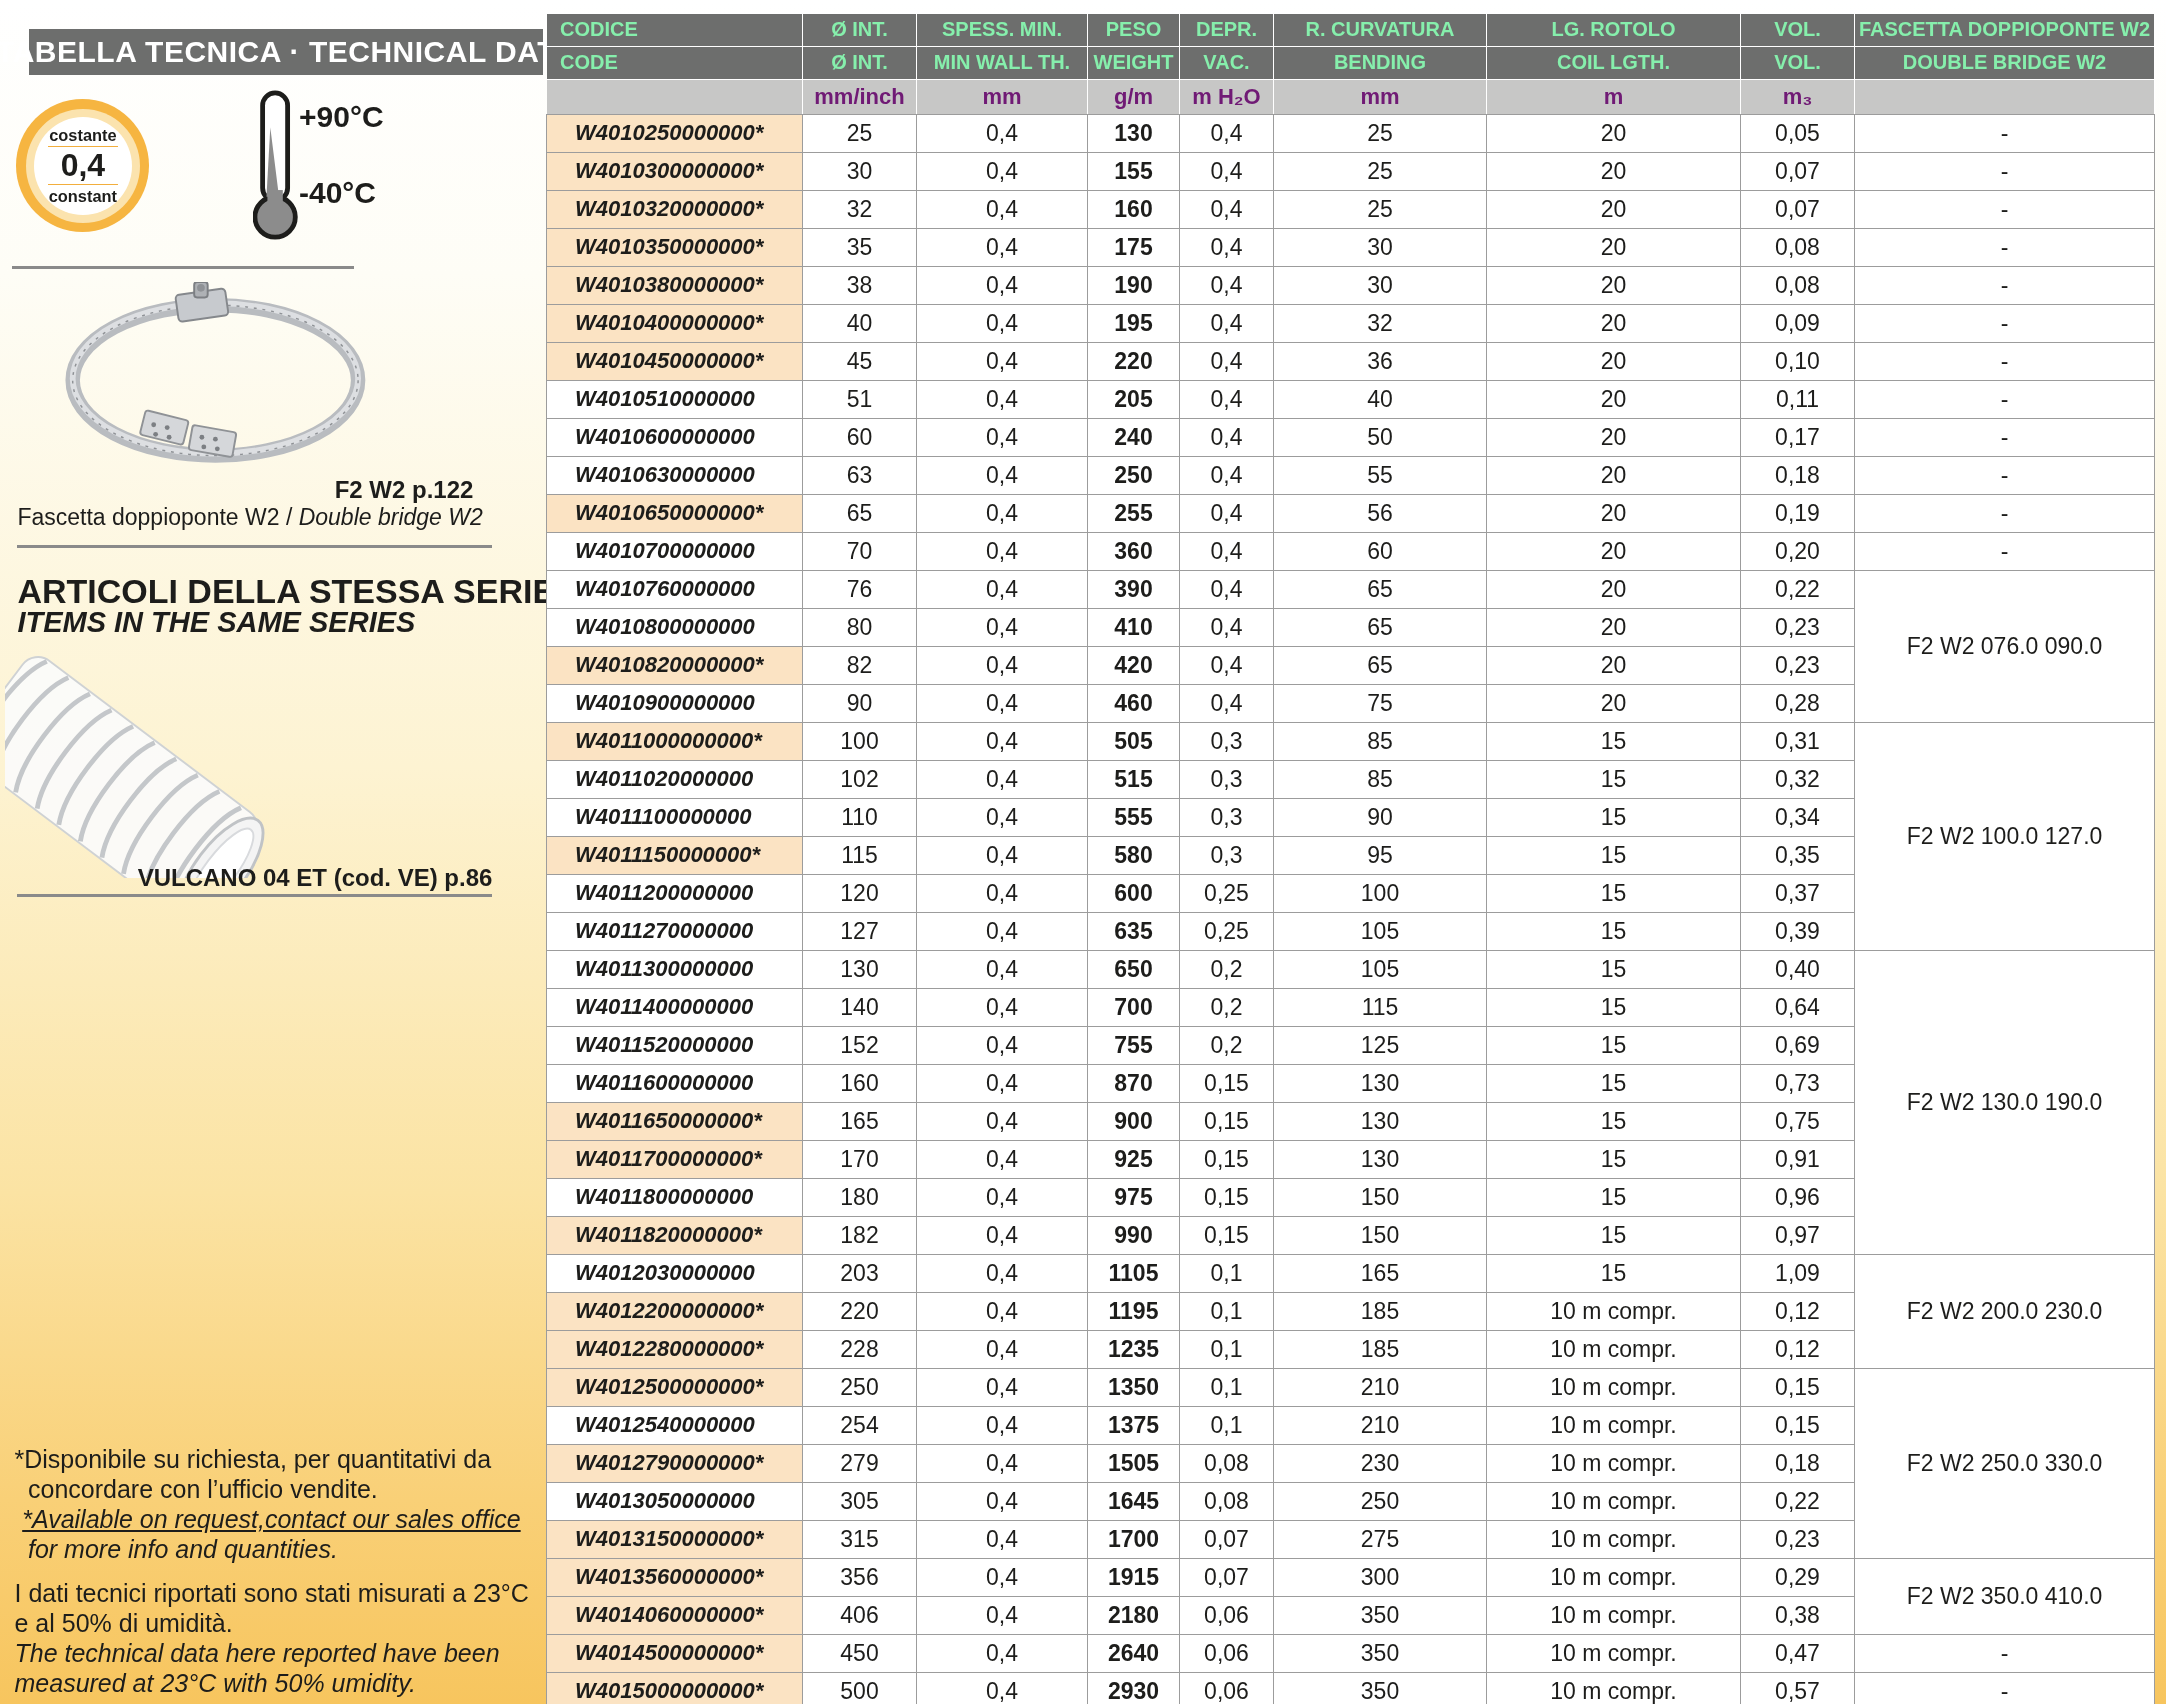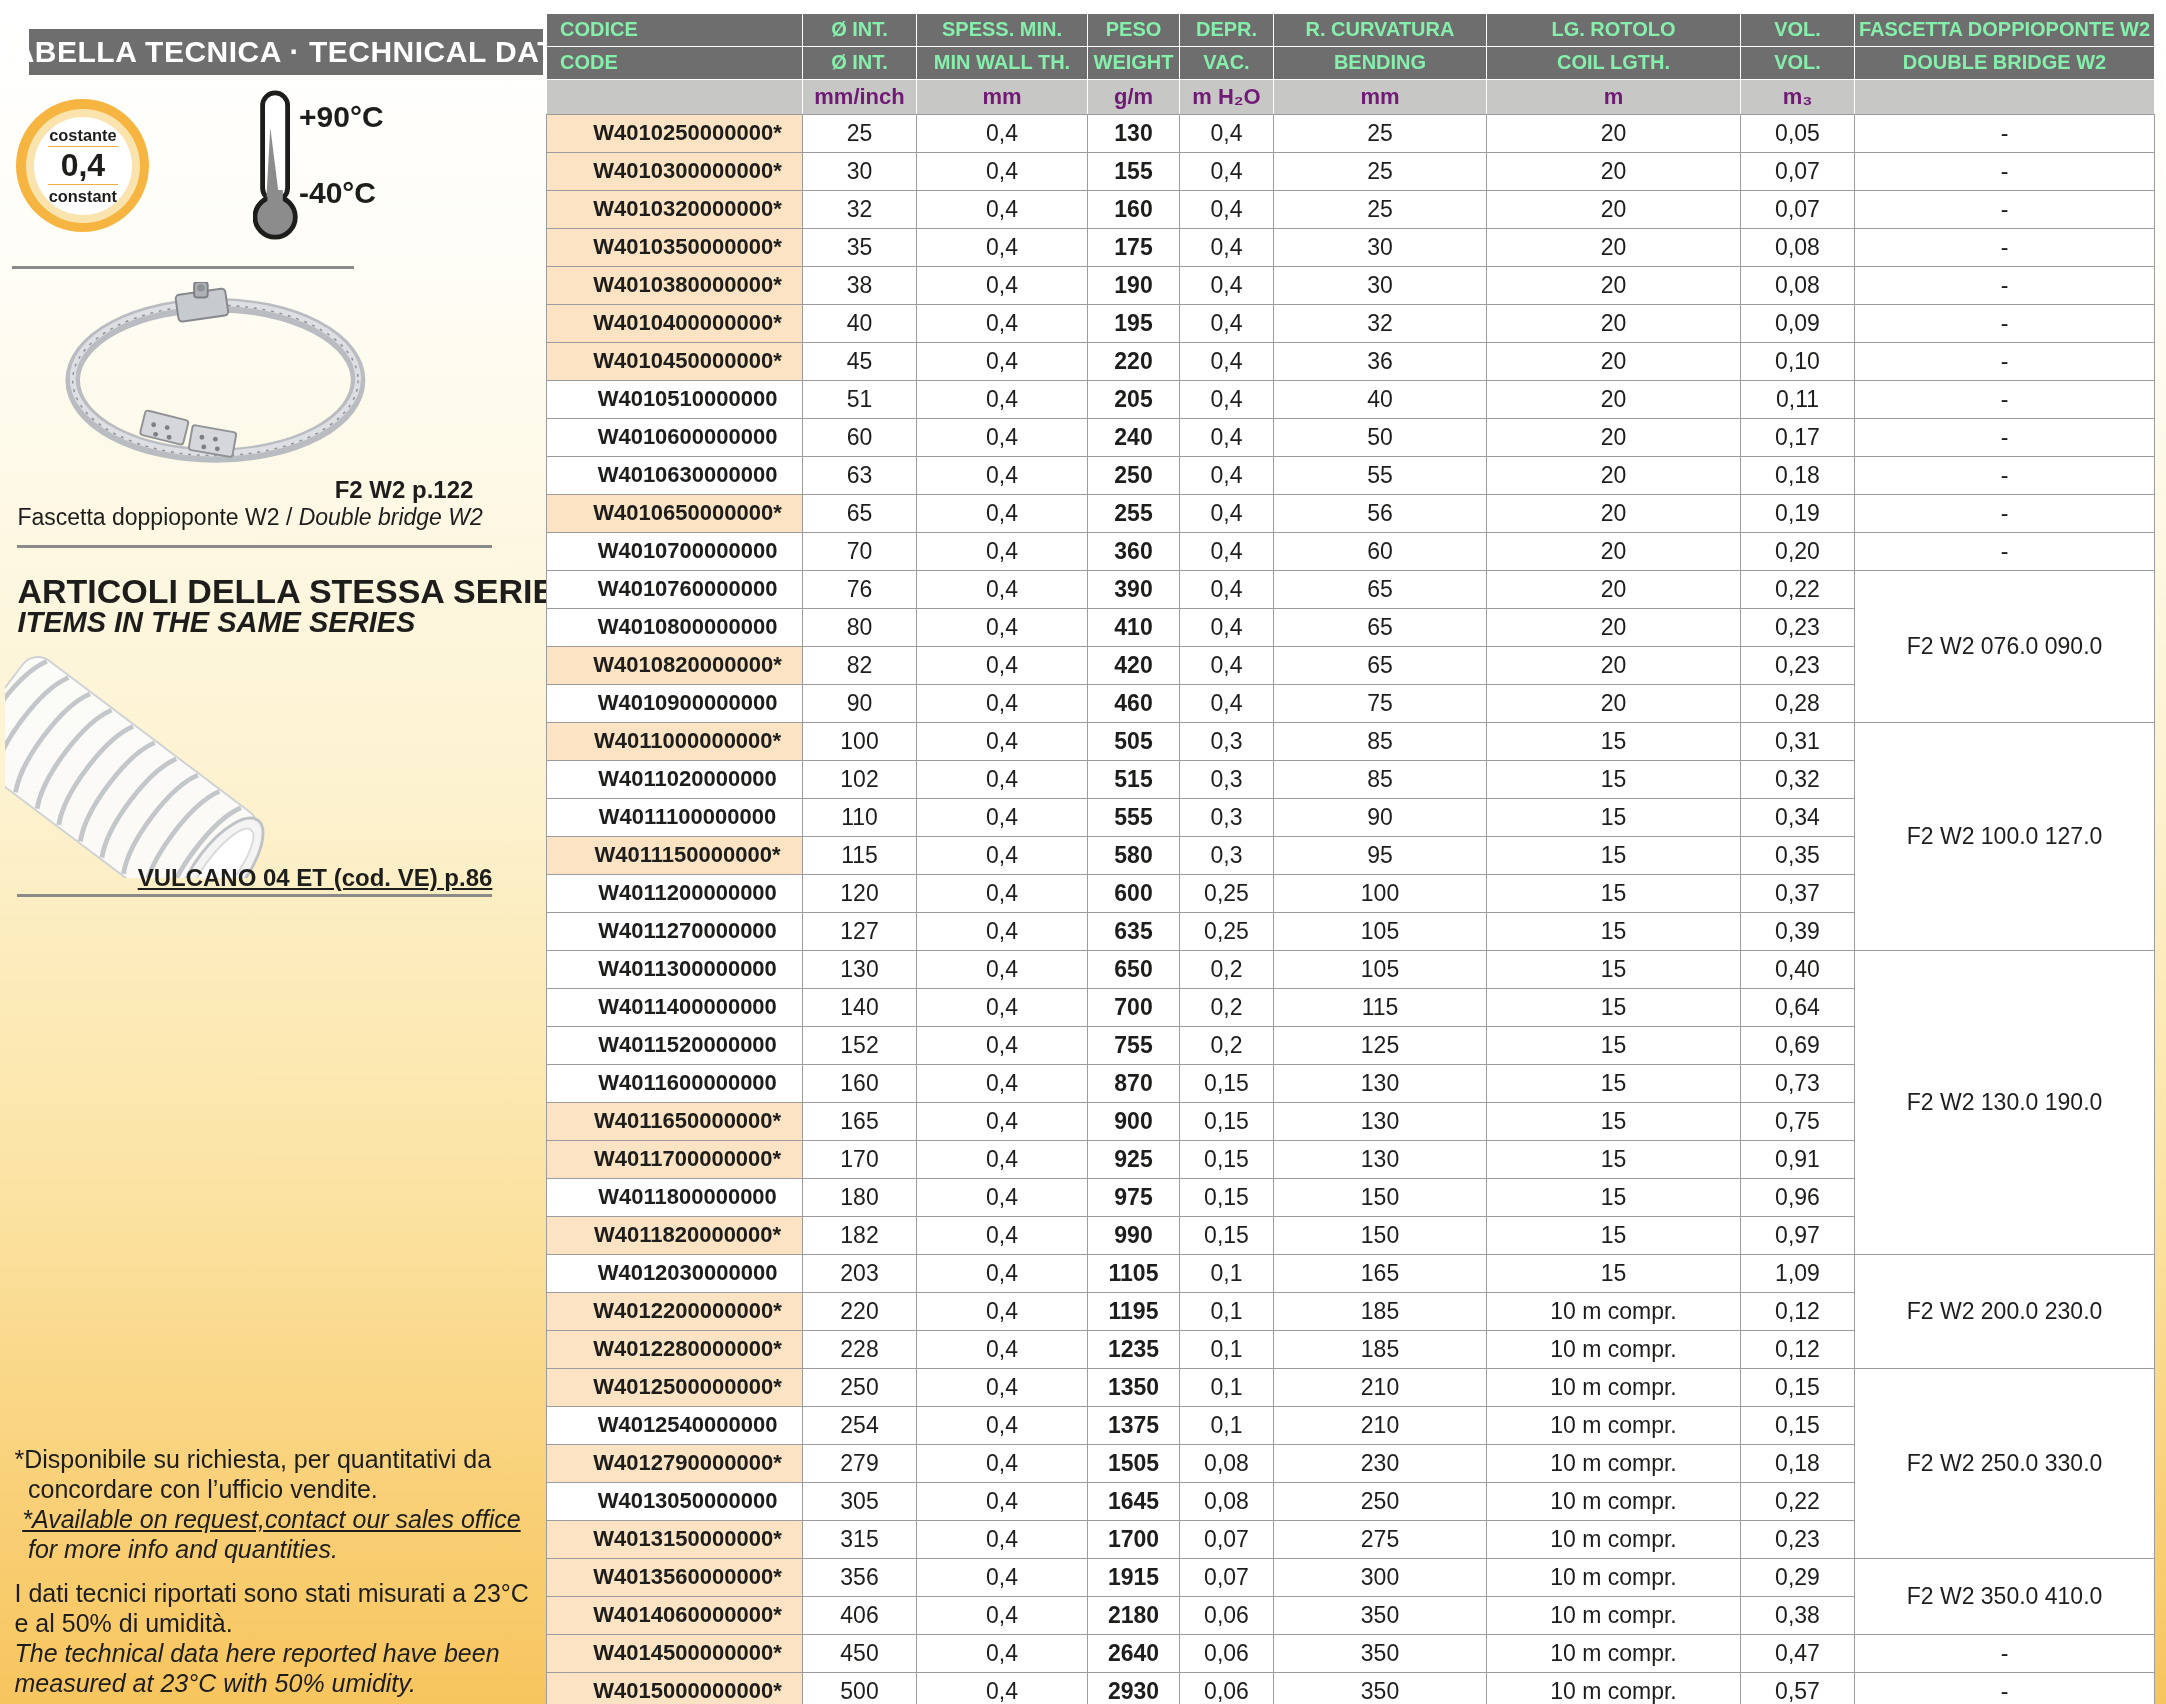--- a/index.html
+++ b/index.html
@@ -32,38 +32,38 @@
   .d3 { left:17.4px; top:894px; width:475px; }
   .clamp-photo { position:absolute; left:53px; top:282px; }
   .hose-photo { position:absolute; left:4.8px; top:632px; }
   .ref-label { position:absolute; left:17.4px; top:476px; width:456px; text-align:right;
     font-weight:bold; font-size:24px; white-space:nowrap; }
   .clamp-caption { position:absolute; left:17.4px; top:504px; width:456px; text-align:right;
     font-size:23px; white-space:nowrap; }
   .clamp-caption .it { font-style:italic; }
   .series-h1 { position:absolute; left:17.4px; top:572px; font-weight:bold; font-size:34px; white-space:nowrap; }
   .series-h2 { position:absolute; left:17.4px; top:606px; font-weight:bold; font-style:italic; font-size:29px; white-space:nowrap; }
-  .vulcano { position:absolute; left:17.4px; top:864px; width:475px; text-align:right; font-weight:bold; font-size:24px; white-space:nowrap;text-decoration:underline; }
+  .vulcano { position:absolute; left:17.4px; top:864px; width:475px; text-align:right; font-weight:bold; font-size:24px; white-space:nowrap; }
   .footnotes { position:absolute; left:14.5px; top:1444px; width:526px; font-size:25px; }
   .note-line { line-height:30px; white-space:nowrap; }
   .note-line.indent { padding-left:13.5px; }
   .note-line.indent-sm { padding-left:7.7px;text-decoration:underline; }
   .note-line.italic { font-style:italic; }
   .note-line.gap { height:13.5px; }
   
   table.tech { position:absolute; left:546px; top:13.5px; border-collapse:collapse; table-layout:fixed; }
   table.tech th, table.tech td { overflow:hidden; white-space:nowrap; }
   th.h { background:#6d6e6d; color:#86efac; font-size:20px; font-weight:bold; height:32px;
     border-right:1.9px solid #ffffff; border-bottom:1.9px solid #ffffff; text-align:center; padding:0 3.9px; }
   th.h.first { text-align:left; padding-left:13.5px; }
   th.u { background:#c7c7c6; color:#701a75; font-size:22px; font-weight:bold; height:32px;
     border-right:1.9px solid #ffffff; border-bottom:1px solid #9c9c9c; text-align:center; }
   tbody td { background:#ffffff; border:1px solid #9c9c9c; height:37px;
     font-size:23px; text-align:center; padding:0 1.9px; }
-  td.code { text-align:center; padding-left:28px; font-weight:bold; font-size:22px; }
+  td.code { text-align:left; padding-left:28px; font-weight:bold; font-size:22px;font-style:italic; }
   td.code.hl { background:#fbe3c3; }
   td.w { font-weight:bold; }
   td.bridge { font-size:23px; }
 </style>
 </head>
 <body>
 
 <div class="page">
 
   <div class="title-box">TABELLA TECNICA · TECHNICAL DATA</div>

